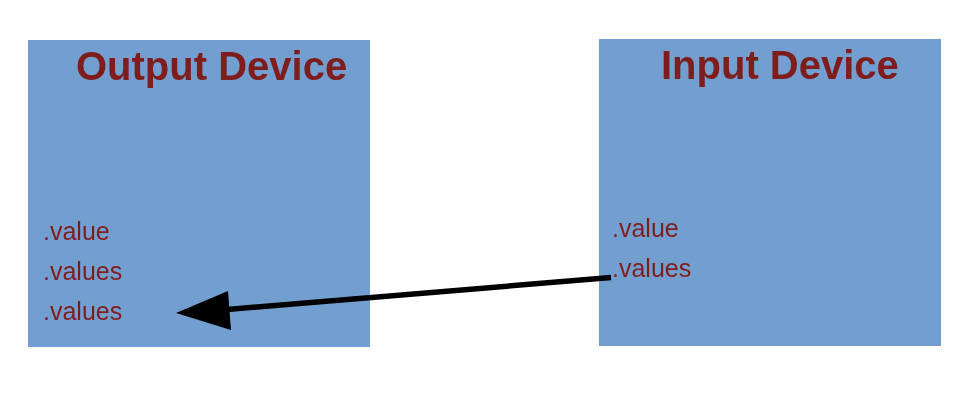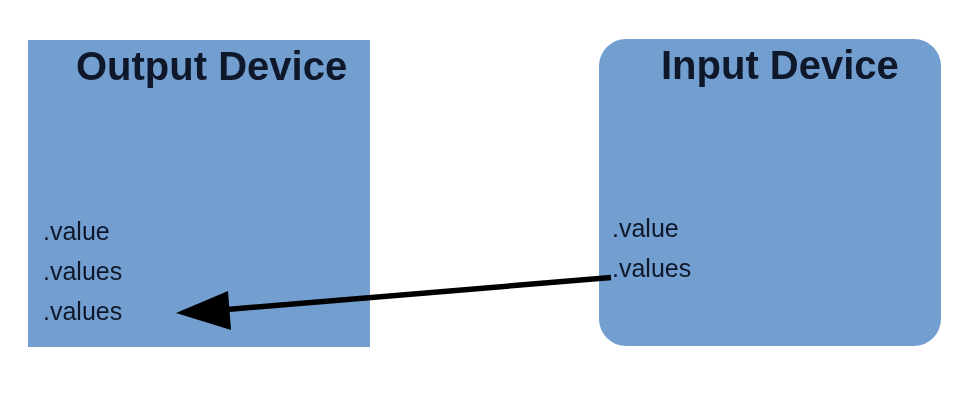--- a/index.html
+++ b/index.html
@@ -16,21 +16,21 @@
     width: 974px;
     height: 406px;
     overflow: hidden;
   }
   .device-box {
     position: absolute;
     width: 342px;
     height: 307px;
   }
   .box-output { left: 28px; top: 40px; }
-  .box-input  { left: 599px; top: 39px; border-radius: 27px; }
+  .box-input  { left: 599px; top: 39px; }
   .box-title {
     position: absolute;
     font-size: 40px;
     font-weight: bold;
     line-height: 40px;
     white-space: nowrap;
   }
   .title-output { left: 48px; top: 6px; }
   .title-input  { left: 62px; top: 6px; }
   .box-fields {
@@ -45,21 +45,21 @@
   .arrow-overlay {
     position: absolute;
     left: 0;
     top: 0;
     pointer-events: none;
   }
 </style>
 </head>
 <body>
 
-<div class="canvas" style="background-color: rgb(255, 255, 255); color: #0f172a;">
+<div class="canvas" style="background-color: rgb(255, 255, 255); color: #7f1d1d;">
 
   <div class="device-box box-output" style="background-color: rgb(114, 159, 207);">
     <div class="box-title title-output">Output Device</div>
     <div class="box-fields fields-output">
       <div class="field-line">.value</div>
       <div class="field-line">.values</div>
       <div class="field-line">.values</div>
     </div>
   </div>
 

